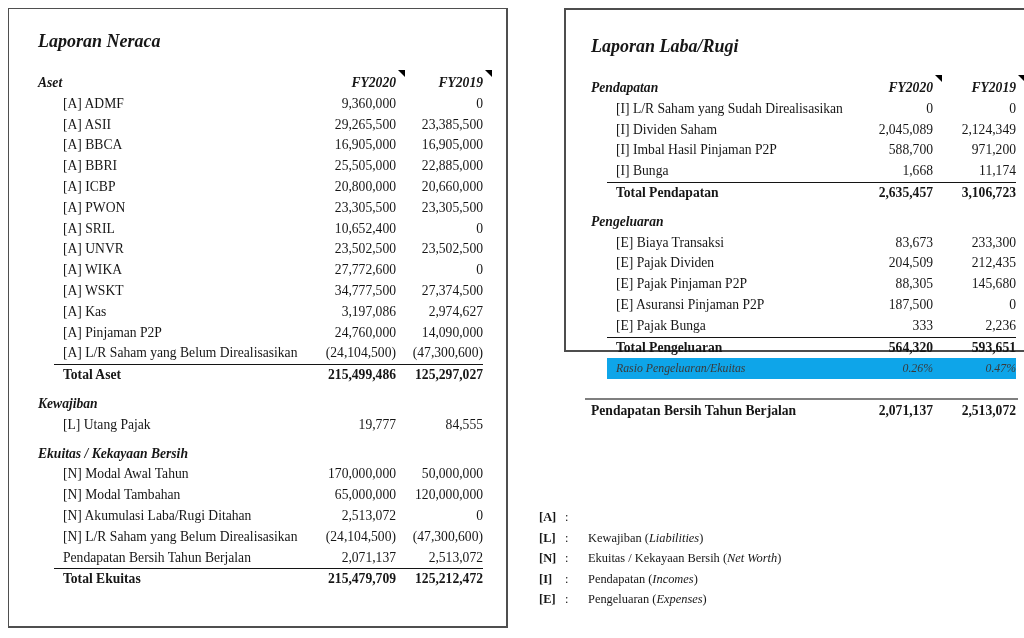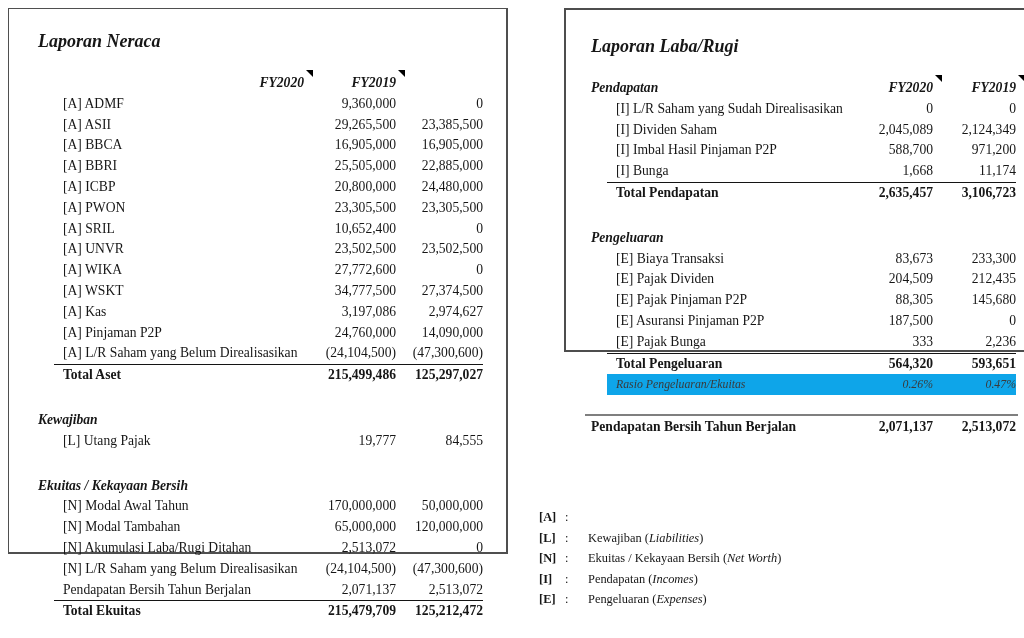--- a/index.html
+++ b/index.html
@@ -2,21 +2,21 @@
 <html><head>
 <meta charset="utf-8">
 <style>
   html,body{margin:0;padding:0;}
   body{
     width:1024px;height:638px;background:#ffffff;position:relative;
     font-family:"Liberation Serif", serif;color:#161616;overflow:hidden;
   }
   .panel{position:absolute;background:#fff;box-sizing:border-box;}
   #panel-neraca{
-    left:8px;top:8px;width:500px;height:546px;
+    left:8px;top:8px;width:500px;height:620px;
     border:1px solid #4f4f4f;border-right-width:2px;border-bottom-width:2px;
     padding:19px 23px 0 29px;
   }
   #panel-labarugi{
     left:564px;top:8px;width:479px;height:344px;
     border:2px solid #4d4d4d;
     padding:23px 25px 0 25px;
   }
   .panel-title{
     font-size:18px;font-weight:bold;font-style:italic;
@@ -38,41 +38,42 @@
     border-top:7px solid #000;border-left:7px solid transparent;
   }
   .row.total{font-weight:bold;border-top:1.5px solid #141414;margin-left:16px;}
   .row.total .lab{padding-left:9px;}
   .row.ratio{
     font-style:italic;font-size:11.8px;margin-left:16px;
     background:#0ea5e9;color:#3a3a3a;align-items:center;
   }
   .row.ratio .lab{padding-left:9px;}
   .section{margin:0;}
-  .section + .section{margin-top:24px;}
+  .section + .section{margin-top:8px;}
   .row.grand{
     font-weight:bold;margin-top:19px;margin-left:-6px;margin-right:-2px;
     border-top:2px solid #7f7f7f;padding-top:1px;padding-left:6px;padding-right:2px;
   }
   #legend{position:absolute;left:539px;top:507px;width:470px;}
   .legend-row{
     display:grid;grid-template-columns:26px 23px 1fr;
     line-height:20.6px;height:20.6px;font-size:12.4px;white-space:nowrap;
   }
   .legend-key{font-weight:bold;}
   .legend-italic{font-style:italic;}
 </style>
 </head>
 <body>
 
 <div class="panel" id="panel-neraca">
   <div class="panel-title">Laporan Neraca</div>
   <div>
       <div class="section">
         <div class="row head">
+          <span class="lab">Aset</span>
           <span class="num colhead"><span>FY2020</span><span class="marker"></span></span>
           <span class="num colhead"><span>FY2019</span><span class="marker"></span></span>
         </div>
         <div class="row item">
           <span class="lab ind">[A] ADMF</span>
           <span class="num">9,360,000</span>
           <span class="num">0</span>
         </div>
         <div class="row item">
           <span class="lab ind">[A] ASII</span>
@@ -85,21 +86,21 @@
           <span class="num">16,905,000</span>
         </div>
         <div class="row item">
           <span class="lab ind">[A] BBRI</span>
           <span class="num">25,505,000</span>
           <span class="num">22,885,000</span>
         </div>
         <div class="row item">
           <span class="lab ind">[A] ICBP</span>
           <span class="num">20,800,000</span>
-          <span class="num">24,480,000</span>
+          <span class="num">20,660,000</span>
         </div>
         <div class="row item">
           <span class="lab ind">[A] PWON</span>
           <span class="num">23,305,500</span>
           <span class="num">23,305,500</span>
         </div>
         <div class="row item">
           <span class="lab ind">[A] SRIL</span>
           <span class="num">10,652,400</span>
           <span class="num">0</span>

